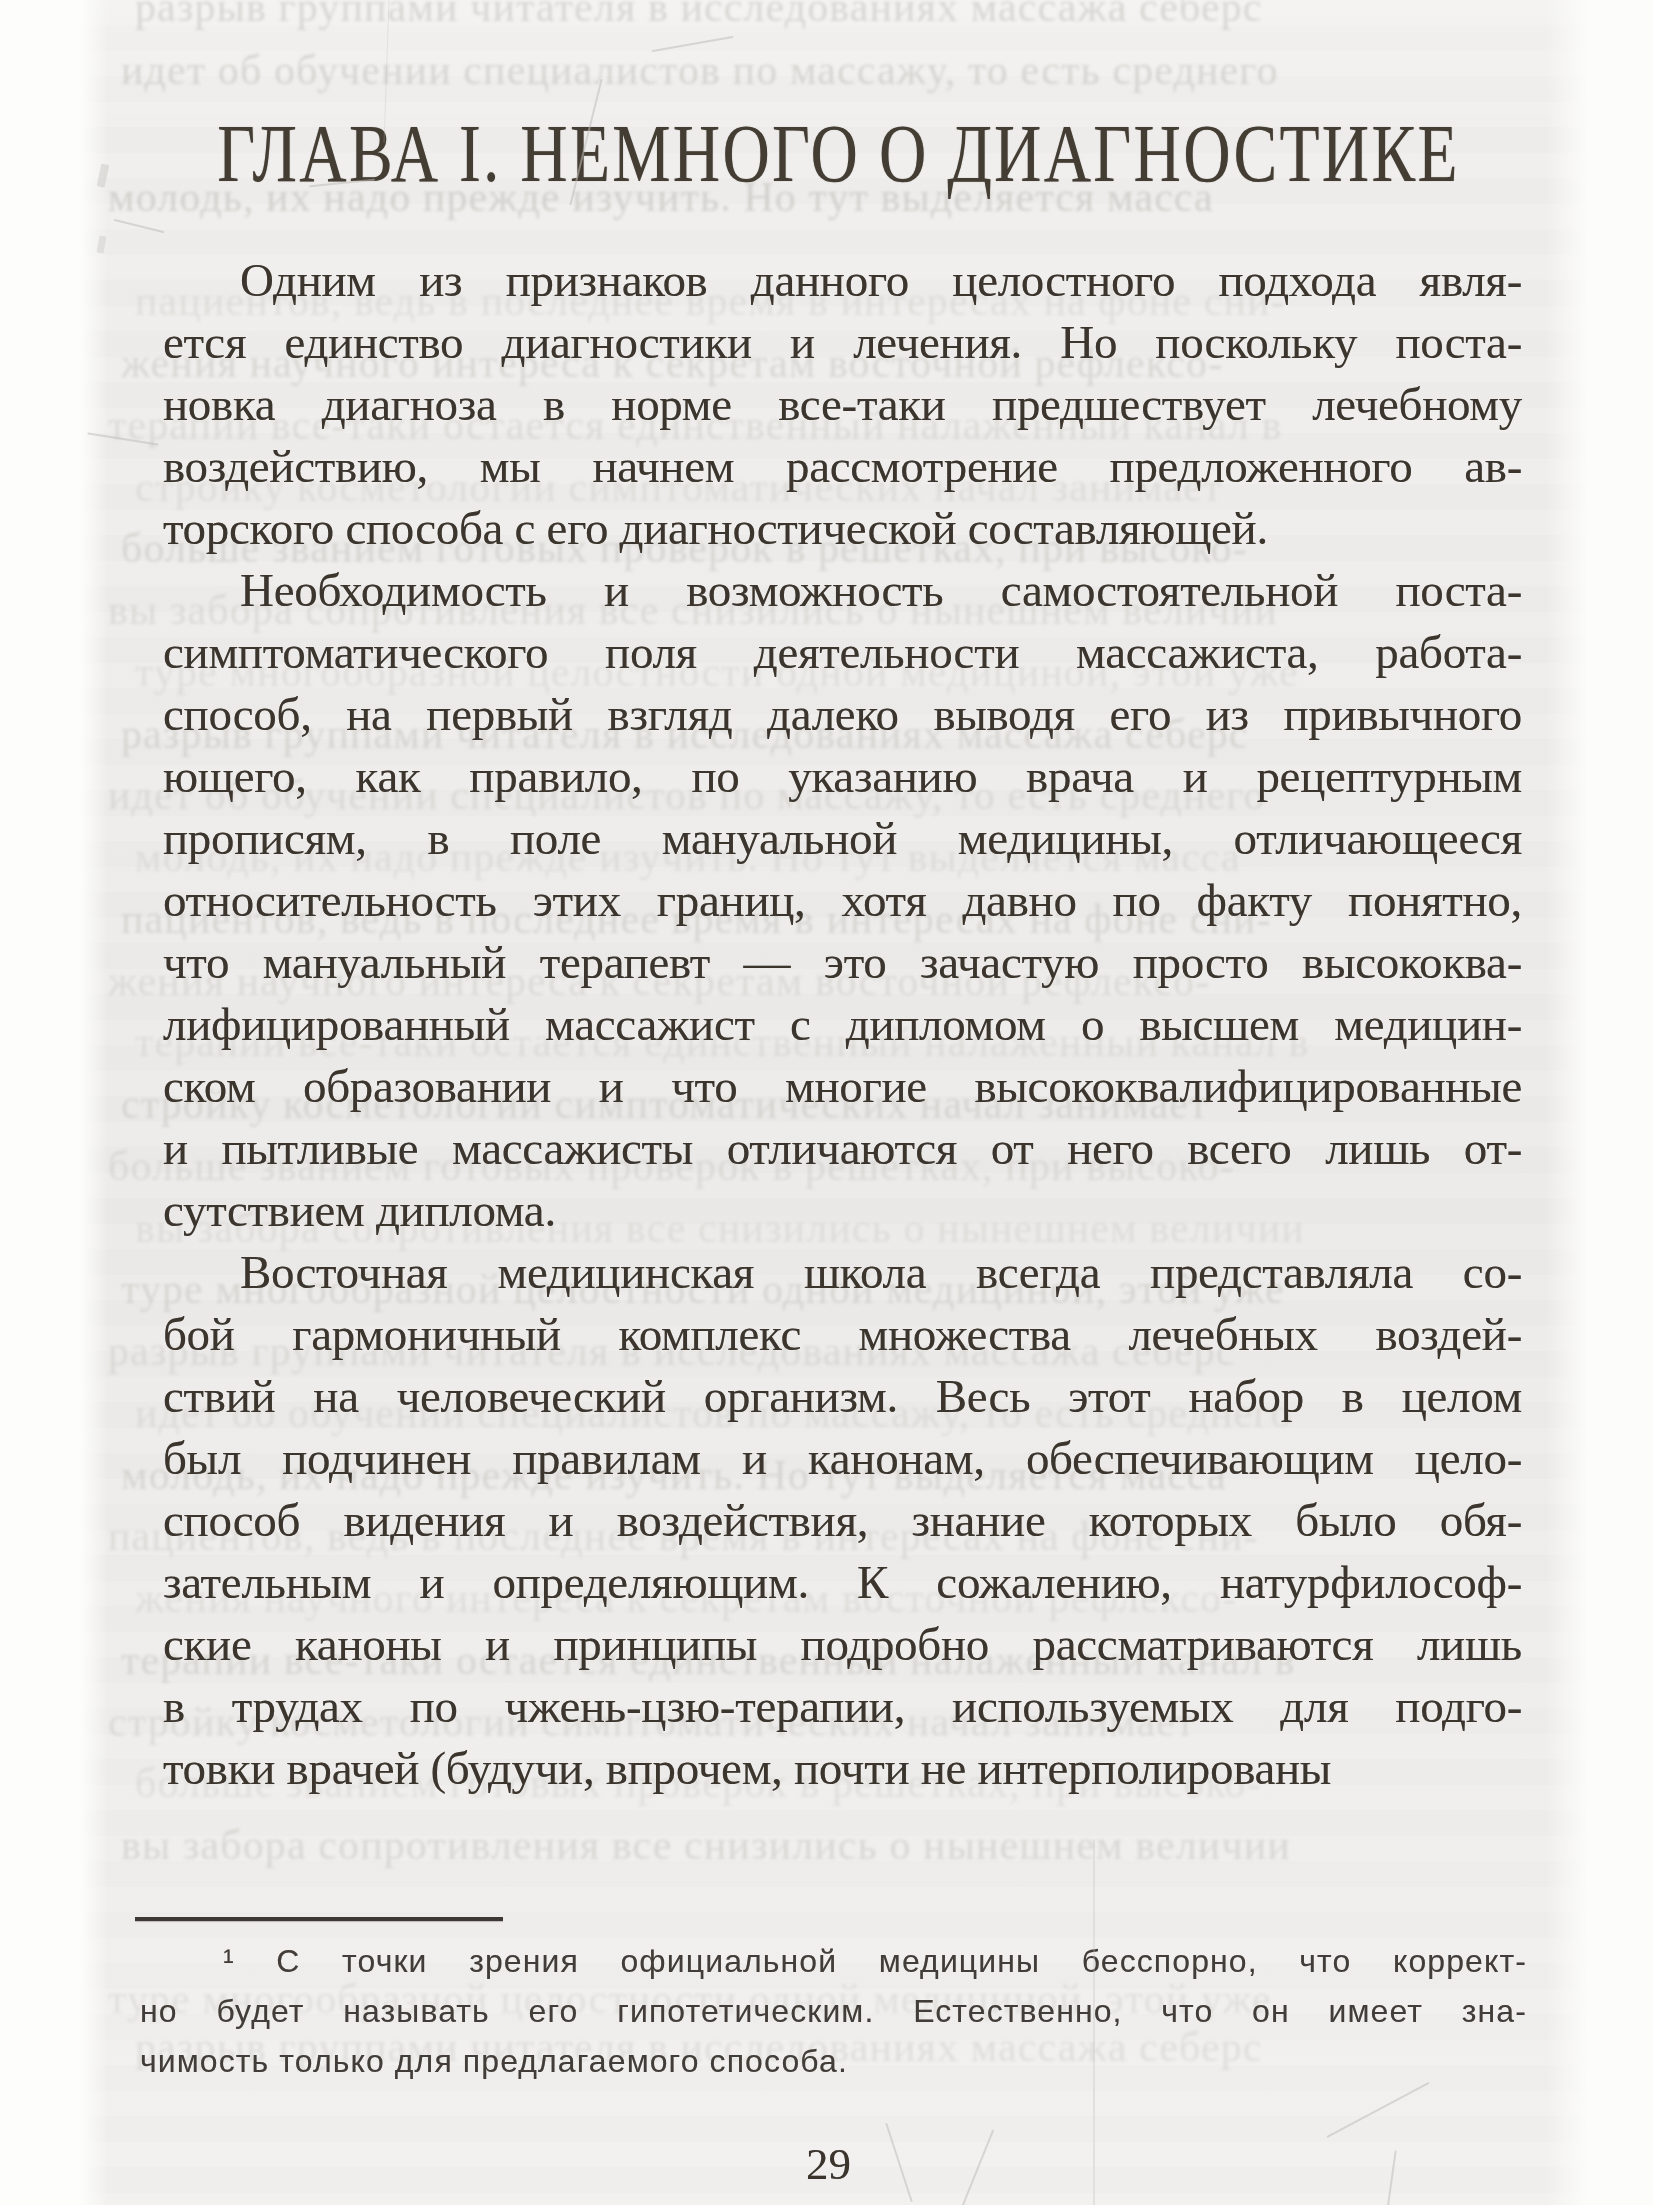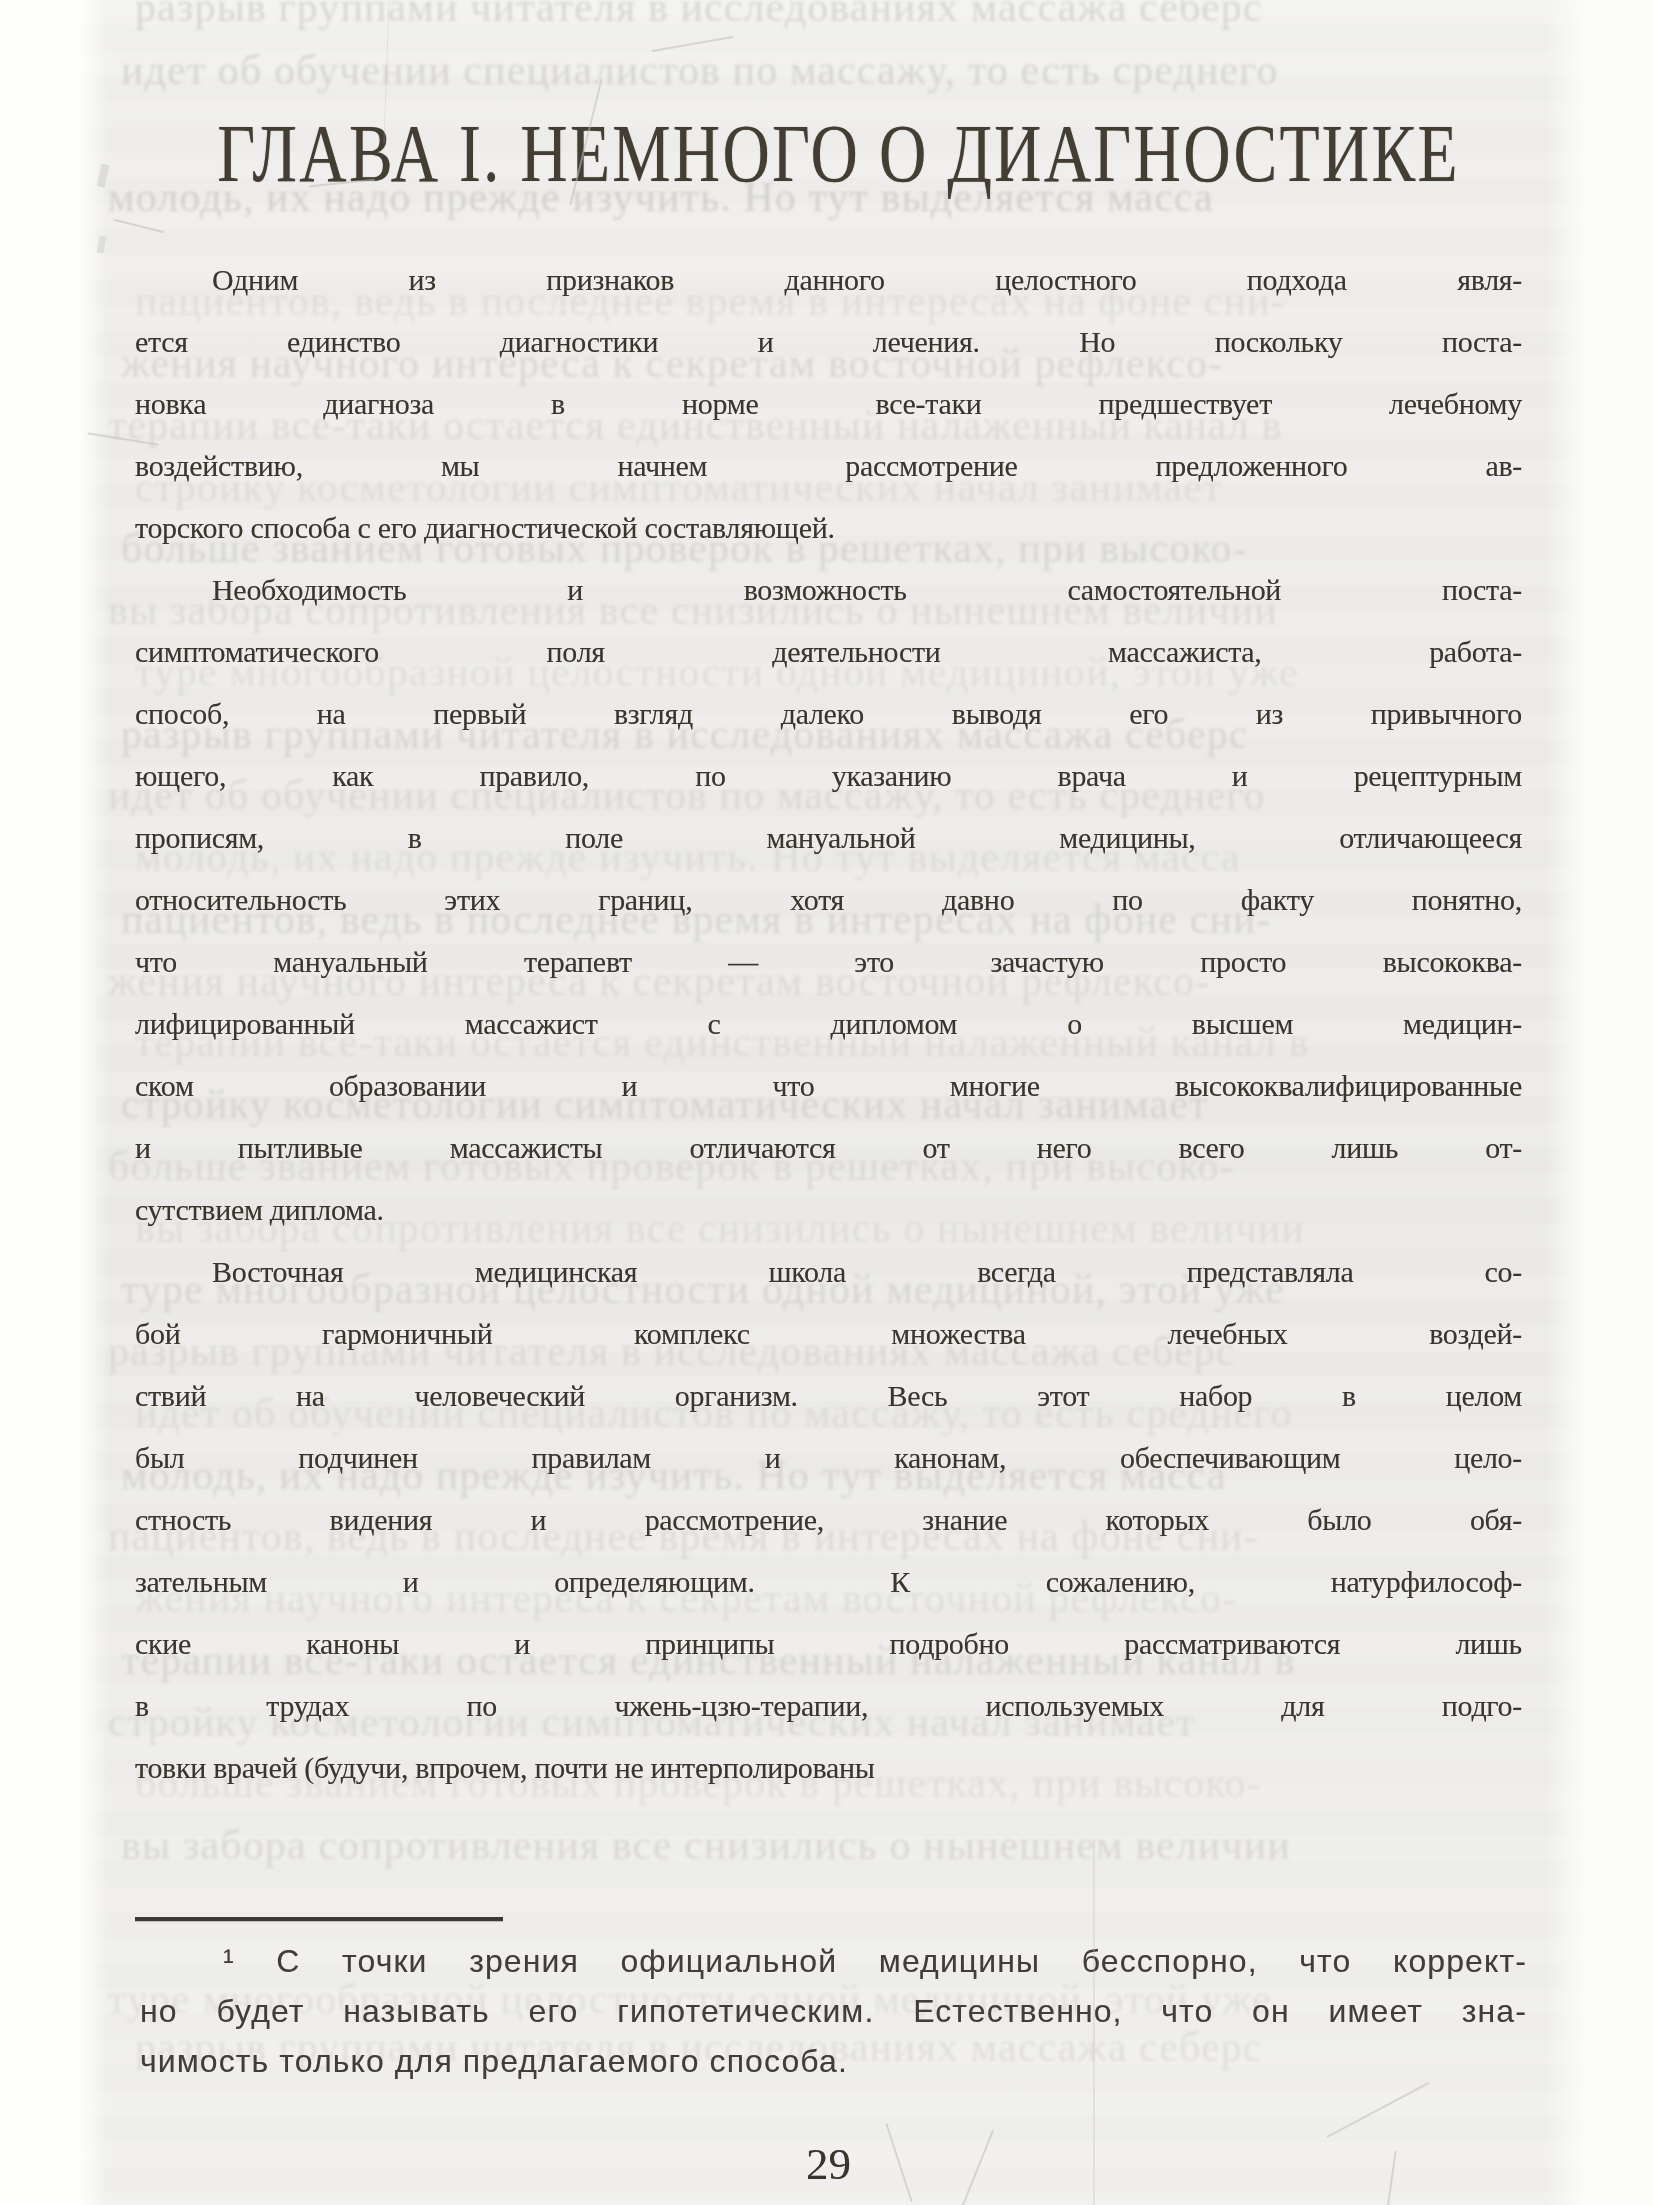--- a/index.html
+++ b/index.html
@@ -45,25 +45,26 @@
     letter-spacing:2.8px;
     transform:scaleX(.8);
     color:#443d34;
     text-shadow:0 0 1.1px rgba(70,60,48,.45);
   }
   .body-block {
     position:absolute; top:249px; left:135px; width:1387px;
   }
   .line {
     height:62px; line-height:62px;
-    font-size:30px;
+    font-size:47px;
     letter-spacing:-0.3px;
     text-align:justify; text-align-last:justify;
     white-space:normal;
     text-shadow:0 0 0.6px rgba(60,50,40,.4);
+    margin-left:28px;
   }
   .line.indent { text-indent:77px; }
   .line.para-end { text-align-last:left; }
   .footnote-rule {
     position:absolute; top:1917px; left:135px; width:368px; height:0;
     border-top:4.4px solid #3d3833;
     box-shadow:0 1.1px 0 rgba(61,56,51,.25);
   }
   .footnote-block {
     position:absolute; top:1936px; left:140px; width:1387px;
@@ -147,21 +148,21 @@
         <div class="line">относительность этих границ, хотя давно по факту понятно,</div>
         <div class="line">что мануальный терапевт — это зачастую просто высококва-</div>
         <div class="line">лифицированный массажист с дипломом о высшем медицин-</div>
         <div class="line">ском образовании и что многие высококвалифицированные</div>
         <div class="line">и пытливые массажисты отличаются от него всего лишь от-</div>
         <div class="line para-end">сутствием диплома.</div>
         <div class="line indent">Восточная медицинская школа всегда представляла со-</div>
         <div class="line">бой гармоничный комплекс множества лечебных воздей-</div>
         <div class="line">ствий на человеческий организм. Весь этот набор в целом</div>
         <div class="line">был подчинен правилам и канонам, обеспечивающим цело-</div>
-        <div class="line">стность видения и рассмотрение, знание которых было обя-</div>
+        <div class="line">способ видения и воздействия, знание которых было обя-</div>
         <div class="line">зательным и определяющим. К сожалению, натурфилософ-</div>
         <div class="line">ские каноны и принципы подробно рассматриваются лишь</div>
         <div class="line">в трудах по чжень-цзю-терапии, используемых для подго-</div>
         <div class="line para-end">товки врачей (будучи, впрочем, почти не интерполированы</div>
       </div>
 
     <div class="footnote-rule"></div>
 
     <div class="footnote-block">
         <div class="fline indent">¹ С точки зрения официальной медицины бесспорно, что коррект-</div>

